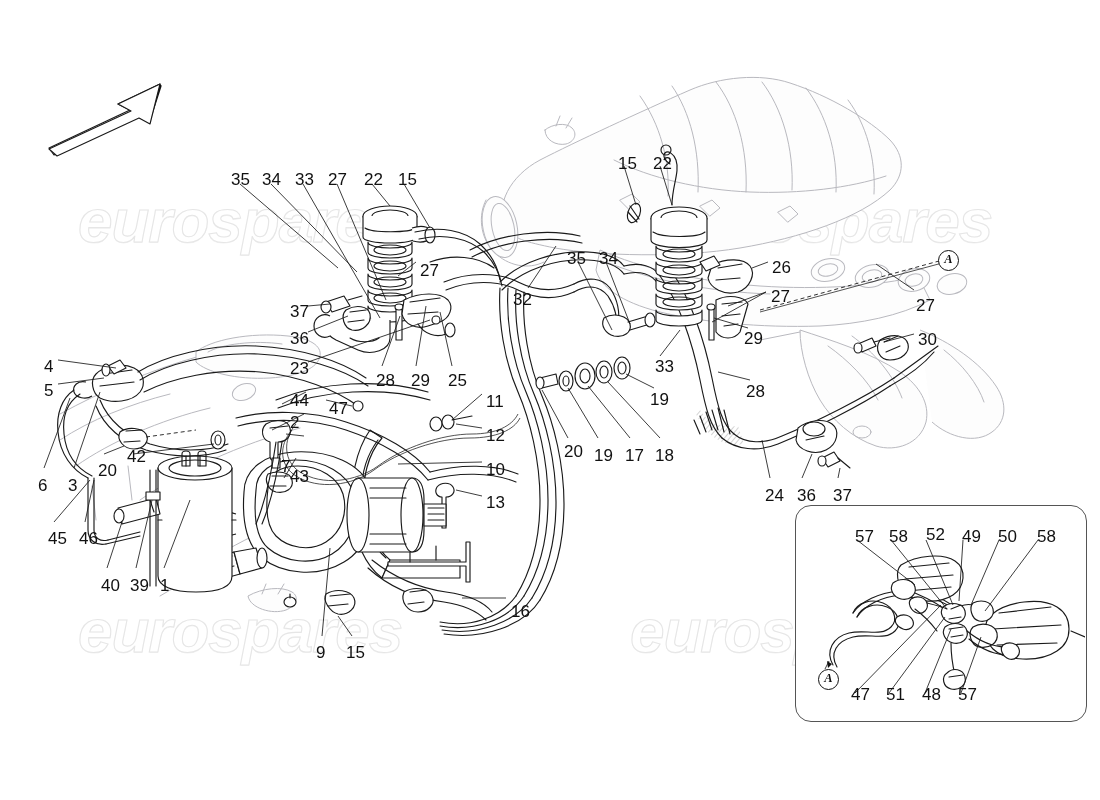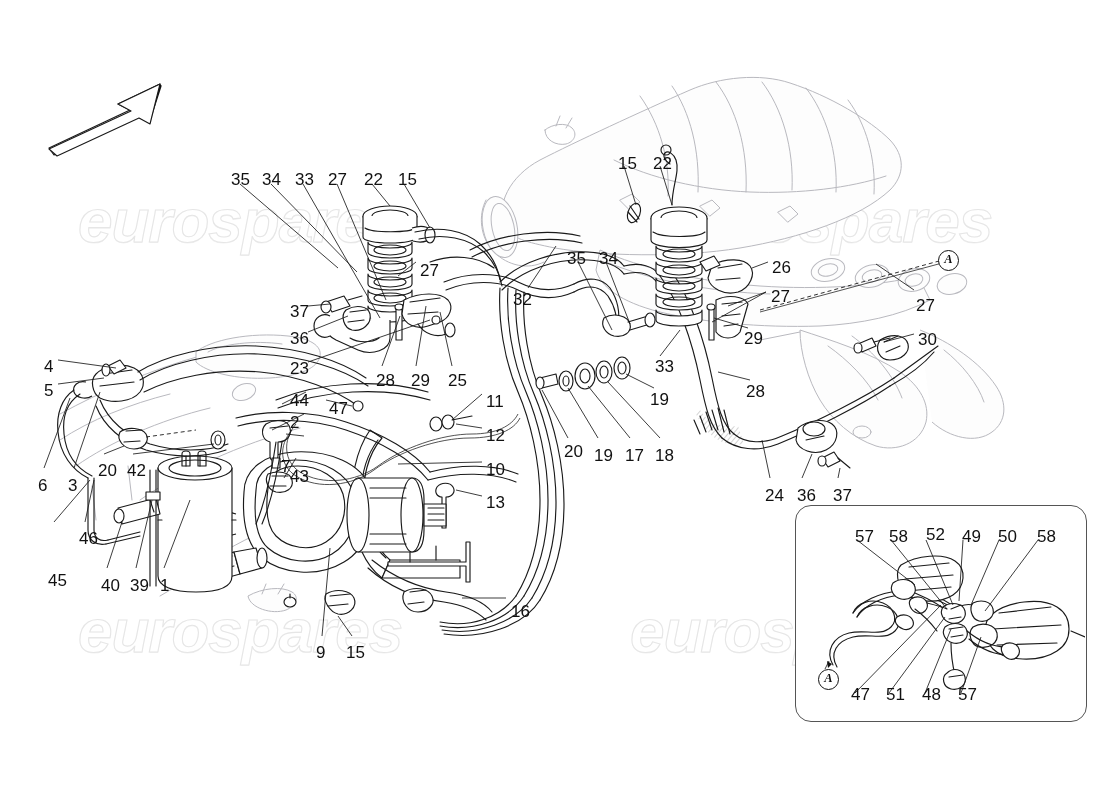--- a/index.html
+++ b/index.html
@@ -550,22 +550,22 @@
       <div class="lbl" style="left: 281px; top: 458px;">7</div>
       <div class="lbl" style="left: 486px; top: 393px;">11</div>
       <div class="lbl" style="left: 486px; top: 427px;">12</div>
       <div class="lbl" style="left: 486px; top: 461px;">10</div>
       <div class="lbl" style="left: 486px; top: 494px;">13</div>
       <div class="lbl" style="left: 44px; top: 358px;">4</div>
       <div class="lbl" style="left: 44px; top: 382px;">5</div>
       <div class="lbl" style="left: 38px; top: 477px;">6</div>
       <div class="lbl" style="left: 68px; top: 477px;">3</div>
       <div class="lbl" style="left: 98px; top: 462px;">20</div>
-      <div class="lbl" style="left: 127px; top: 462px;">42</div>
-      <div class="lbl" style="left: 48px; top: 530px; margin-top: 42px;">45</div>
+      <div class="lbl" style="left: 127px; top: 448px;">42</div>
+      <div class="lbl" style="left: 48px; top: 530px;">45</div>
       <div class="lbl" style="left: 79px; top: 530px;">46</div>
       <div class="lbl" style="left: 101px; top: 577px;">40</div>
       <div class="lbl" style="left: 130px; top: 577px;">39</div>
       <div class="lbl" style="left: 160px; top: 577px;">1</div>
       <div class="lbl" style="left: 316px; top: 644px;">9</div>
       <div class="lbl" style="left: 346px; top: 644px;">15</div>
       <div class="lbl" style="left: 511px; top: 603px;">16</div>
       <div class="lbl" style="left: 564px; top: 443px;">20</div>
       <div class="lbl" style="left: 594px; top: 447px;">19</div>
       <div class="lbl" style="left: 625px; top: 447px;">17</div>

